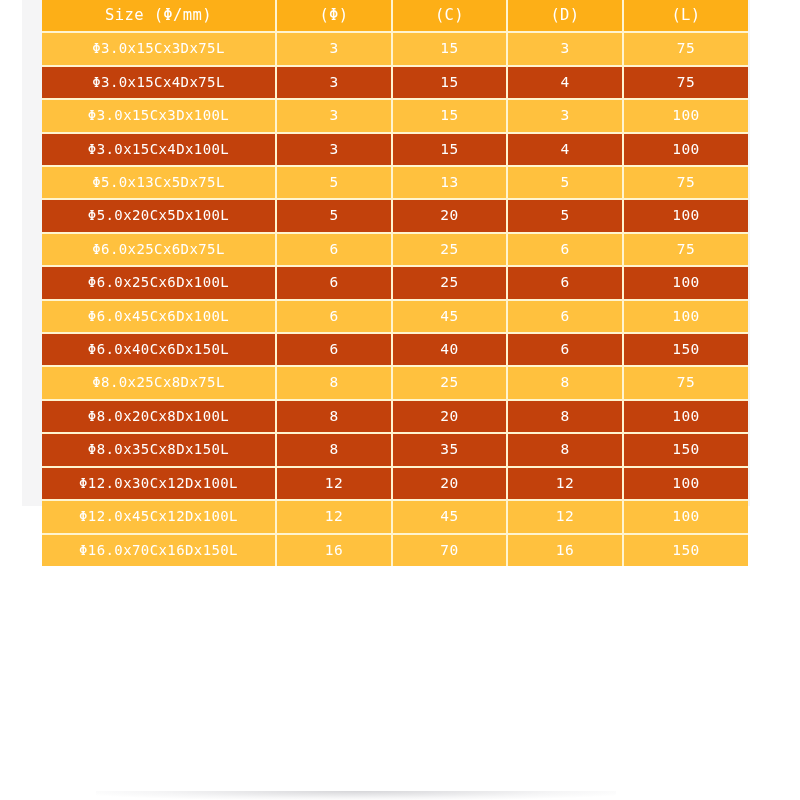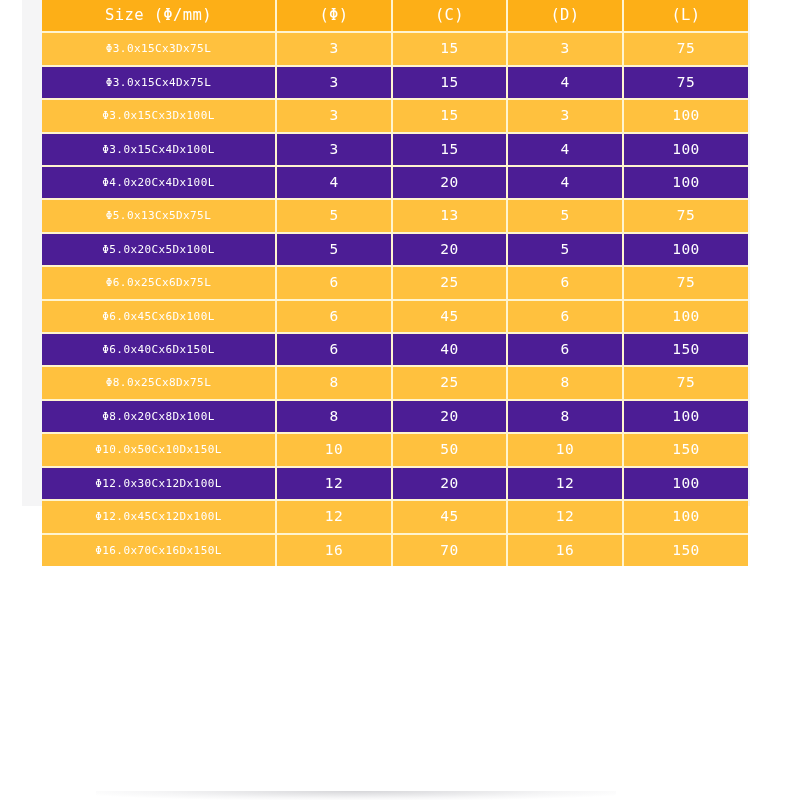--- a/index.html
+++ b/index.html
@@ -66,24 +66,24 @@
   thead tr th {
     background: #fdaf17;
     font-size: 15.5px;
     height: 30px;
     line-height: 30px;
     border-bottom: 2px solid #fff4cf;
   }
 
   
   tbody tr.band-a td { background: #ffc13e; }
-  tbody tr.band-b td { background: #4c1d95; }
+  tbody tr.band-b td { background: #c2410c; }
 
   tbody td { font-size: 14.5px; }
-  tbody td.c-size { font-size: 11px; }
+  tbody td.c-size { font-size: 14px; }
 
   
   #bottom-shadow {
     position: absolute;
     left: 96px;
     top: 791px;
     width: 520px;
     height: 9px;
     background: radial-gradient(ellipse at 50% 0%, rgba(120,120,130,0.30) 0%, rgba(160,160,170,0.10) 55%, rgba(255,255,255,0) 80%);
   }
@@ -133,81 +133,81 @@
           <td>3</td>
           <td>100</td>
         </tr>
         <tr class="band-b">
           <td class="c-size">Φ3.0x15Cx4Dx100L</td>
           <td>3</td>
           <td>15</td>
           <td>4</td>
           <td>100</td>
         </tr>
-        <tr class="band-b">
-          <td class="c-size">Φ4.0x20Cx4Dx100L</td>
-          <td>4</td>
+        <tr class="band-a">
+          <td class="c-size">Φ5.0x13Cx5Dx75L</td>
+          <td>5</td>
+          <td>13</td>
+          <td>5</td>
+          <td>75</td>
+        </tr>
+        <tr class="band-b">
+          <td class="c-size">Φ5.0x20Cx5Dx100L</td>
+          <td>5</td>
           <td>20</td>
-          <td>4</td>
-          <td>100</td>
-        </tr>
-        <tr class="band-a">
-          <td class="c-size">Φ5.0x13Cx5Dx75L</td>
-          <td>5</td>
-          <td>13</td>
-          <td>5</td>
-          <td>75</td>
-        </tr>
-        <tr class="band-b">
-          <td class="c-size">Φ5.0x20Cx5Dx100L</td>
-          <td>5</td>
+          <td>5</td>
+          <td>100</td>
+        </tr>
+        <tr class="band-a">
+          <td class="c-size">Φ6.0x25Cx6Dx75L</td>
+          <td>6</td>
+          <td>25</td>
+          <td>6</td>
+          <td>75</td>
+        </tr>
+        <tr class="band-b">
+          <td class="c-size">Φ6.0x25Cx6Dx100L</td>
+          <td>6</td>
+          <td>25</td>
+          <td>6</td>
+          <td>100</td>
+        </tr>
+        <tr class="band-a">
+          <td class="c-size">Φ6.0x45Cx6Dx100L</td>
+          <td>6</td>
+          <td>45</td>
+          <td>6</td>
+          <td>100</td>
+        </tr>
+        <tr class="band-b">
+          <td class="c-size">Φ6.0x40Cx6Dx150L</td>
+          <td>6</td>
+          <td>40</td>
+          <td>6</td>
+          <td>150</td>
+        </tr>
+        <tr class="band-a">
+          <td class="c-size">Φ8.0x25Cx8Dx75L</td>
+          <td>8</td>
+          <td>25</td>
+          <td>8</td>
+          <td>75</td>
+        </tr>
+        <tr class="band-b">
+          <td class="c-size">Φ8.0x20Cx8Dx100L</td>
+          <td>8</td>
           <td>20</td>
-          <td>5</td>
-          <td>100</td>
-        </tr>
-        <tr class="band-a">
-          <td class="c-size">Φ6.0x25Cx6Dx75L</td>
-          <td>6</td>
-          <td>25</td>
-          <td>6</td>
-          <td>75</td>
-        </tr>
-        <tr class="band-a">
-          <td class="c-size">Φ6.0x45Cx6Dx100L</td>
-          <td>6</td>
-          <td>45</td>
-          <td>6</td>
-          <td>100</td>
-        </tr>
-        <tr class="band-b">
-          <td class="c-size">Φ6.0x40Cx6Dx150L</td>
-          <td>6</td>
-          <td>40</td>
-          <td>6</td>
-          <td>150</td>
-        </tr>
-        <tr class="band-a">
-          <td class="c-size">Φ8.0x25Cx8Dx75L</td>
-          <td>8</td>
-          <td>25</td>
-          <td>8</td>
-          <td>75</td>
-        </tr>
-        <tr class="band-b">
-          <td class="c-size">Φ8.0x20Cx8Dx100L</td>
-          <td>8</td>
-          <td>20</td>
-          <td>8</td>
-          <td>100</td>
-        </tr>
-        <tr class="band-a">
-          <td class="c-size">Φ10.0x50Cx10Dx150L</td>
-          <td>10</td>
-          <td>50</td>
-          <td>10</td>
+          <td>8</td>
+          <td>100</td>
+        </tr>
+        <tr class="band-b">
+          <td class="c-size">Φ8.0x35Cx8Dx150L</td>
+          <td>8</td>
+          <td>35</td>
+          <td>8</td>
           <td>150</td>
         </tr>
         <tr class="band-b">
           <td class="c-size">Φ12.0x30Cx12Dx100L</td>
           <td>12</td>
           <td>20</td>
           <td>12</td>
           <td>100</td>
         </tr>
         <tr class="band-a">

